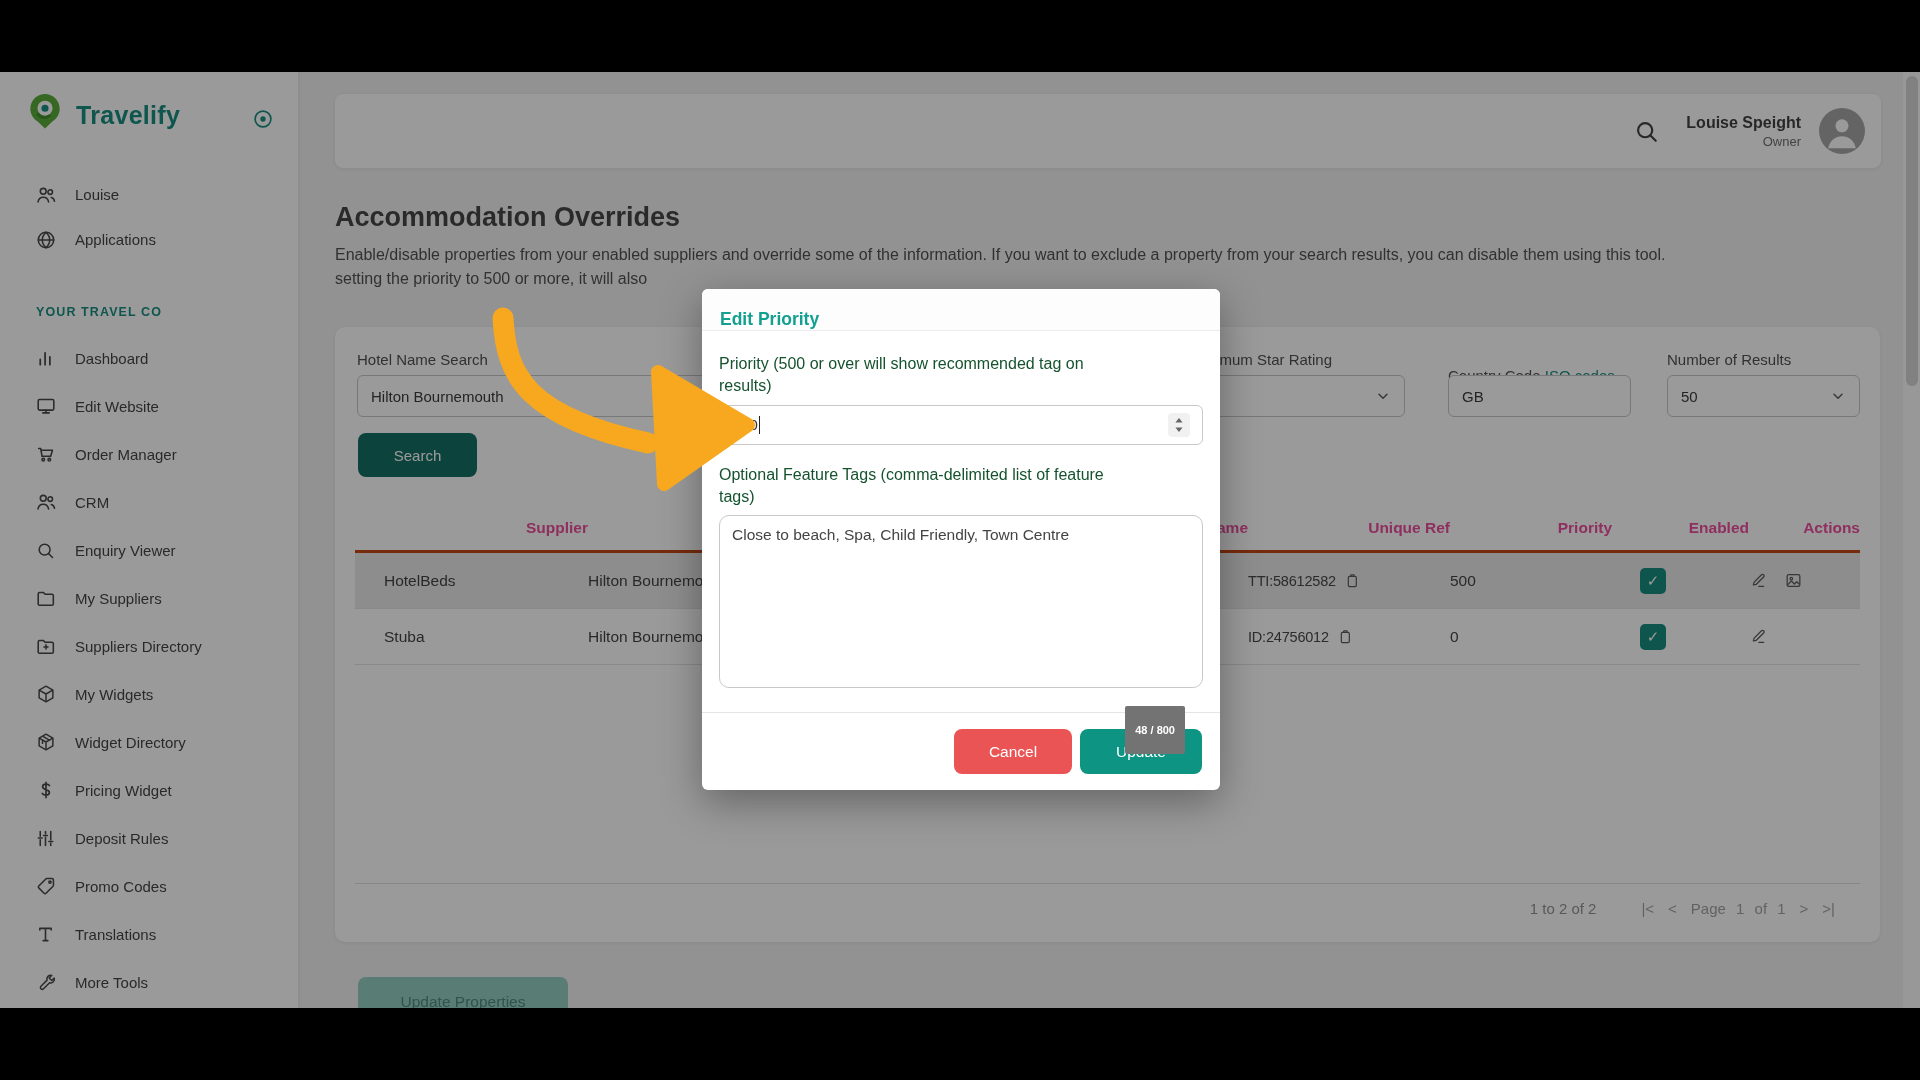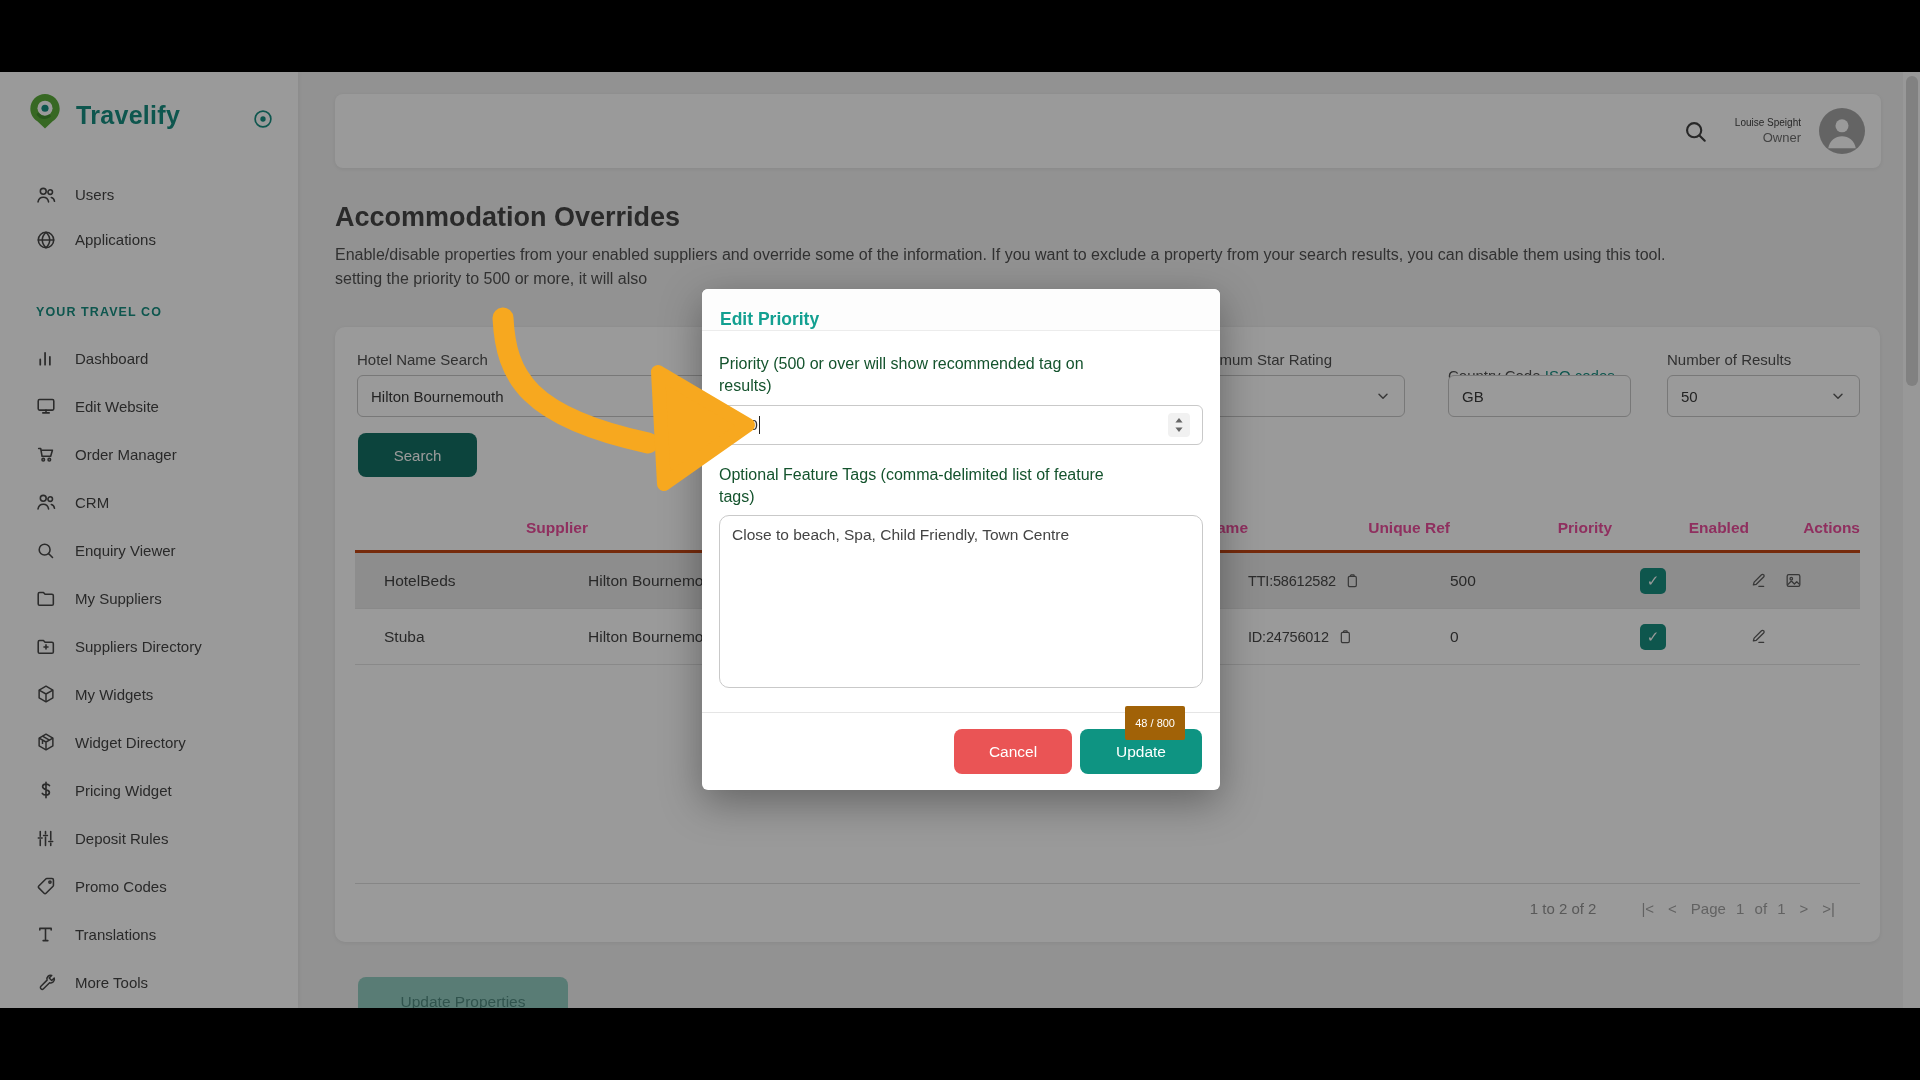--- a/index.html
+++ b/index.html
@@ -22,21 +22,21 @@
                    color:#0e8a7c; letter-spacing:1.1px; }
   .side-nav { position:absolute; left:0; top:262px; width:298px; }
   .side-nav .side-item { height:48px; }
 
   
   #main { position:absolute; left:298px; top:0; width:1622px; height:936px; }
   .topbar { position:absolute; left:37px; top:22px; width:1546px; height:74px; background:#fff;
             border-radius:8px; box-shadow:0 1px 4px rgba(0,0,0,.07);
             display:flex; align-items:center; justify-content:flex-end; padding-right:16px; }
   .user-block { text-align:right; margin:0 18px 0 26px; }
-  .user-name { font-size:10px; font-weight:normal; color:#3a3a3a; }
+  .user-name { font-size:16px; font-weight:bold; color:#3a3a3a; }
   .user-role { font-size:13px; color:#6a6a6a; margin-top:2px; }
   .avatar { width:46px; height:46px; border-radius:50%; background:#a3a3a3; overflow:hidden;
             display:flex; align-items:flex-end; justify-content:center; cursor:pointer; }
 
   .page-title { position:absolute; left:37px; top:130px; font-size:27px; font-weight:bold; color:#3f3f3f; }
   .page-desc { position:absolute; left:37px; top:171px; font-size:16px; line-height:24px; color:#4b4b4b; }
   .page-desc div { white-space:nowrap; }
 
   .card { position:absolute; left:37px; top:255px; width:1545px; height:615px; background:#fff;
           border-radius:10px; box-shadow:0 1px 4px rgba(0,0,0,.07); }
@@ -84,22 +84,22 @@
   .modal-body { position:relative; height:381px; padding:22px 17px 0 17px; }
   .mlabel { font-size:16px; line-height:22px; color:#14532d; max-width:415px; }
   .num-input { margin-top:8px; height:40px; border:1px solid #c9c9c9; border-radius:6px;
                display:flex; align-items:center; padding:0 12px; font-size:15.5px; color:#333; }
   .caret { display:inline-block; width:1.5px; height:18px; background:#222; margin-left:1px; }
   .spinner { margin-left:auto; background:#f1f1f1; border-radius:4px; padding:2px 3px; display:flex; cursor:pointer; }
   .mlabel2 { margin-top:19px; }
   .tags-area { margin-top:7px; width:484px; height:173px; border:1px solid #c9c9c9; border-radius:10px;
                padding:10px 12px; font-size:15.5px; color:#444; resize:none; outline:none;
                font-family:"Liberation Sans",sans-serif; }
-  .char-badge { position:absolute; right:35px; top:375px; background:#a16207; color:#fff; font-size:11px;
-                font-weight:normal; padding:11px 10px; border-radius:2px; }
+  .char-badge { position:absolute; right:35px; top:375px; background:#737373; color:#fff; font-size:11px;
+                font-weight:bold; padding:18px 10px; border-radius:2px; }
   .modal-foot { height:78px; border-top:1px solid #e5e5e5; display:flex; align-items:center;
                 justify-content:flex-end; gap:8px; padding-right:18px; }
   .btn { height:45px; border:none; border-radius:8px; font-size:15.5px; color:#fff; cursor:pointer;
          font-family:"Liberation Sans",sans-serif; }
   .btn-cancel { width:118px; background:#ea5455; }
   .btn-update { width:122px; background:#0e9482; }
 
   #arrow-svg { position:absolute; left:0; top:0; width:1920px; height:936px; z-index:50; pointer-events:none; }
   #scrollbar { position:absolute; right:0; top:0; width:17px; height:936px; background:#fbfbfb; z-index:4; }
   #scroll-thumb { position:absolute; right:2px; top:4px; width:12px; height:310px; background:#d4d4d4; border-radius:6px; }
@@ -136,21 +136,21 @@
     <div class="side-top">
       <div class="side-item">
         <span class="sicon">
           <svg width="22" height="22" viewBox="0 0 24 24" fill="none" stroke="#414141" stroke-width="1.7" stroke-linecap="round" stroke-linejoin="round">
               <circle cx="9" cy="8" r="3.2"></circle>
               <path d="M3.3 19.5c.6-3.2 3-5 5.7-5 2.8 0 5.2 1.8 5.8 5"></path>
               <circle cx="16.6" cy="8.8" r="2.5"></circle>
               <path d="M17.8 14.7c1.9.5 3.1 1.9 3.5 4.2"></path>
             </svg>
         </span>
-        <span class="slabel">Users</span>
+        <span class="slabel">Louise</span>
       </div>
       <div class="side-item">
         <span class="sicon">
           <svg width="22" height="22" viewBox="0 0 24 24" fill="none" stroke="#414141" stroke-width="1.7" stroke-linecap="round">
               <circle cx="12" cy="12" r="8.4"></circle>
               <path d="M3.6 12h16.8M12 3.6c-5.4 5-5.4 11.8 0 16.8M12 3.6c5.4 5 5.4 11.8 0 16.8"></path>
             </svg>
         </span>
         <span class="slabel">Applications</span>
       </div>

